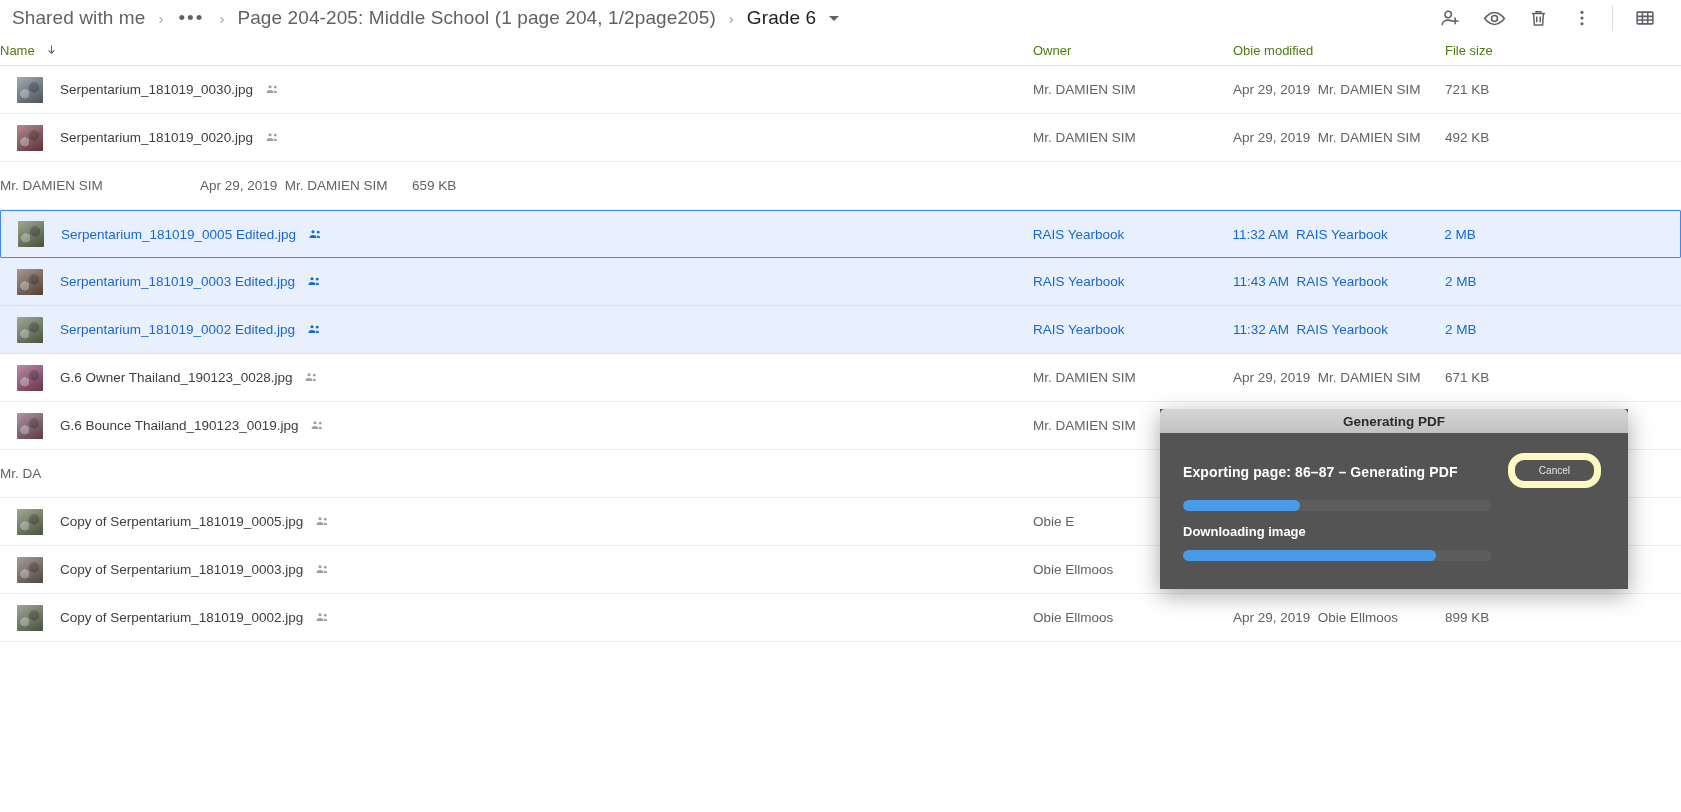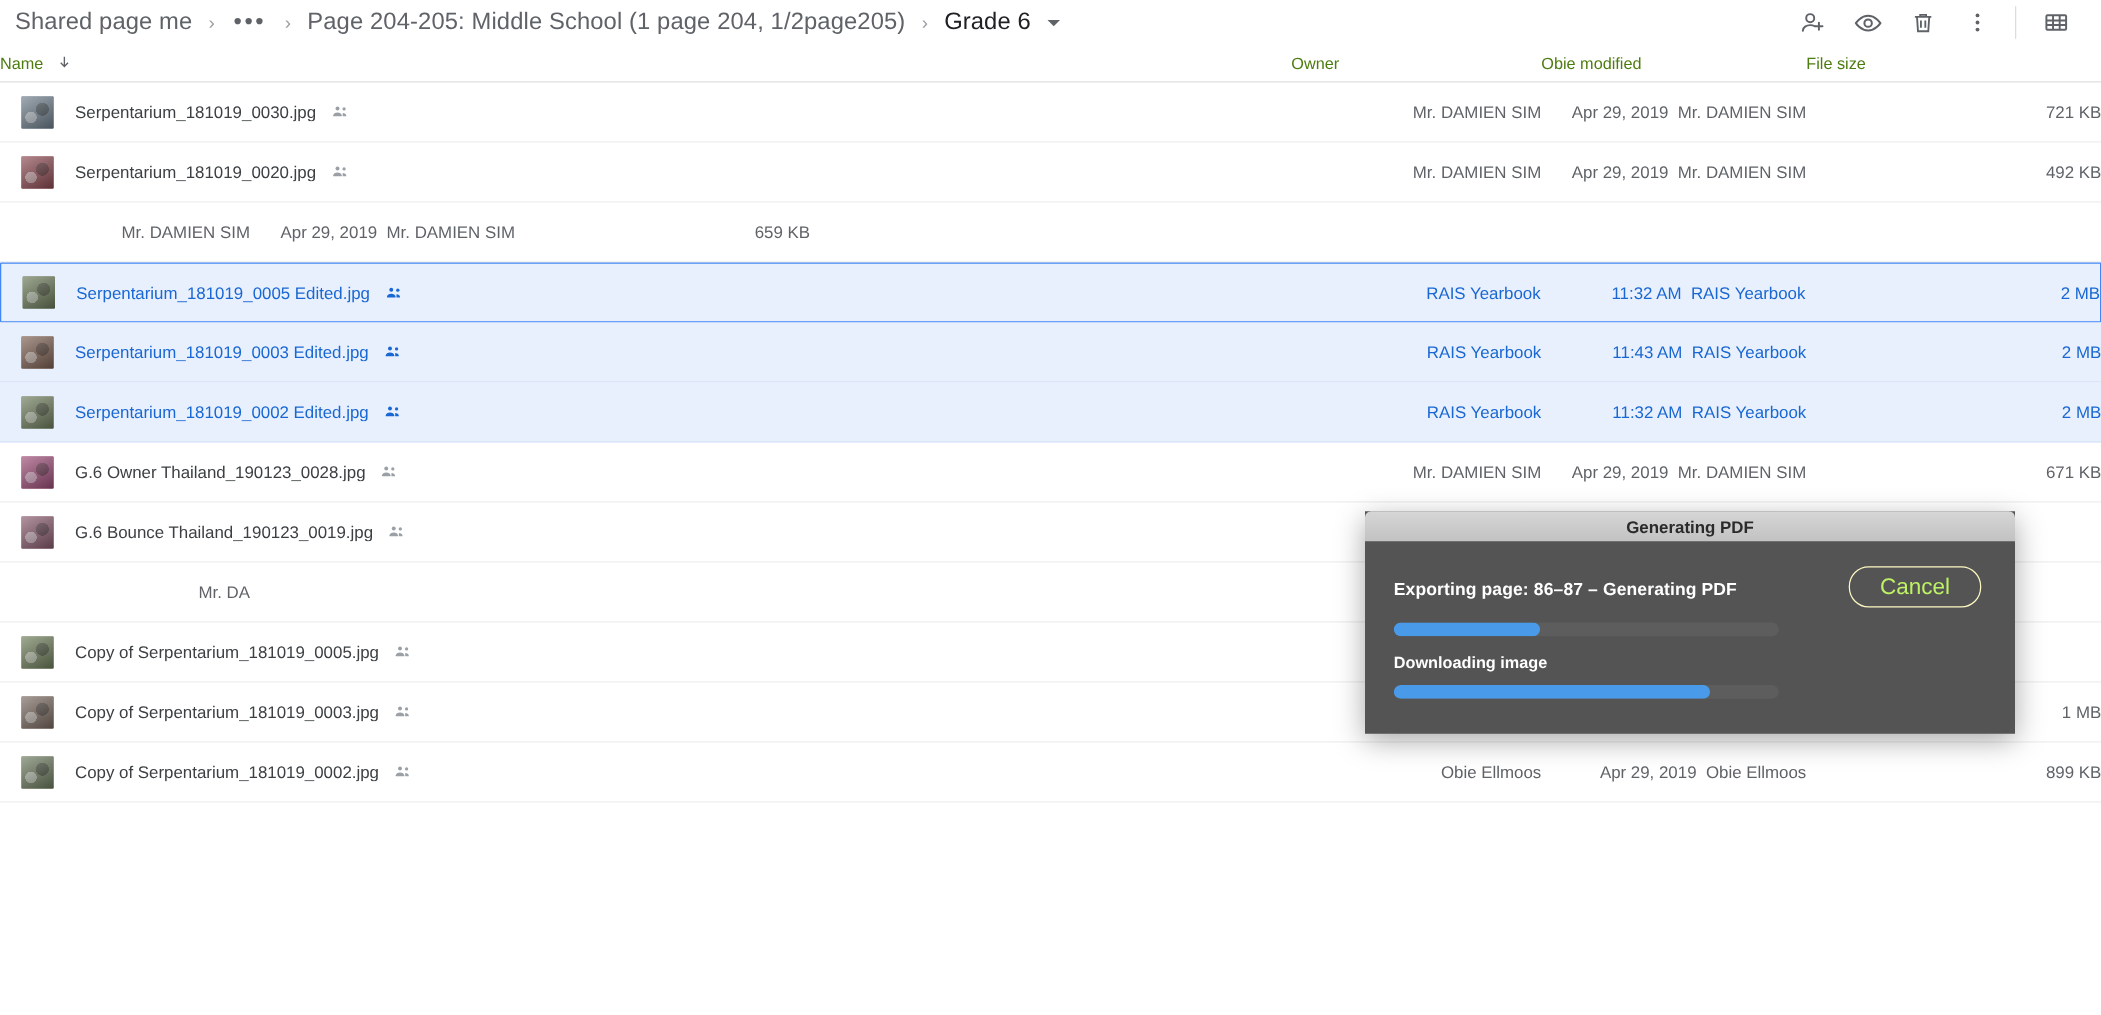--- a/index.html
+++ b/index.html
@@ -151,32 +151,31 @@
   .shareicon {
     margin-left: 12px;
     flex: 0 0 auto;
     display: inline-flex;
     align-items: center;
   }
   .cell {
     font-size: 13.5px;
     color: #5f6368;
     white-space: nowrap;
-    text-align: right;
   }
   .cell-owner { width: 200px; }
   .cell-mod   { width: 212px; }
   .cell-size  { width: 236px; }
 
   
   .modal {
     position: absolute;
-    left: 1092px;
+    left: 1160px;
     top: 409px;
-    width: 520px;
+    width: 468px;
     background: #545454;
     box-shadow: 0 6px 22px rgba(0,0,0,.35);
     z-index: 50;
   }
   .modal-title {
     height: 24px;
     background: linear-gradient(#d6d6d6, #c2c2c2);
     border-top-left-radius: 5px;
     border-top-right-radius: 5px;
     display: flex;
@@ -197,26 +196,26 @@
     justify-content: space-between;
     margin-bottom: 12px;
   }
   .modal-status {
     font-size: 14px;
     color: #ffffff;
     font-weight: bold;
     letter-spacing: .1px;
   }
   .cancel-btn {
-    border: 1px solid #fef9c3;
-    color: #bef264;
+    border: 7px solid #fef9c3;
+    color: #e5e5e5;
     background: transparent;
     border-radius: 16px;
     padding: 5px 24px;
-    font-size: 18px;
+    font-size: 10px;
     font-family: "Liberation Sans", sans-serif;
     cursor: pointer;
     margin-right: 4px;
     margin-top: -2px;
   }
   .pbar {
     height: 11px;
     background: #5d5d5d;
     border-radius: 6px;
     overflow: hidden;
@@ -233,21 +232,21 @@
     color: #ffffff;
     font-weight: bold;
     margin: 13px 0 11px 0;
   }
 </style>
 </head>
 <body>
 
 <div class="topbar">
   <div class="crumbs">
-    <span class="crumb">Shared page me</span>
+    <span class="crumb">Shared with me</span>
     <span class="crumb-sep">›</span>
     <span class="crumb dots">•••</span>
     <span class="crumb-sep">›</span>
     <span class="crumb">Page 204-205: Middle School (1 page 204, 1/2page205)</span>
     <span class="crumb-sep">›</span>
     <span class="crumb last">Grade 6</span>
     <span class="crumb-caret"></span>
   </div>
 
   <div class="topactions">

